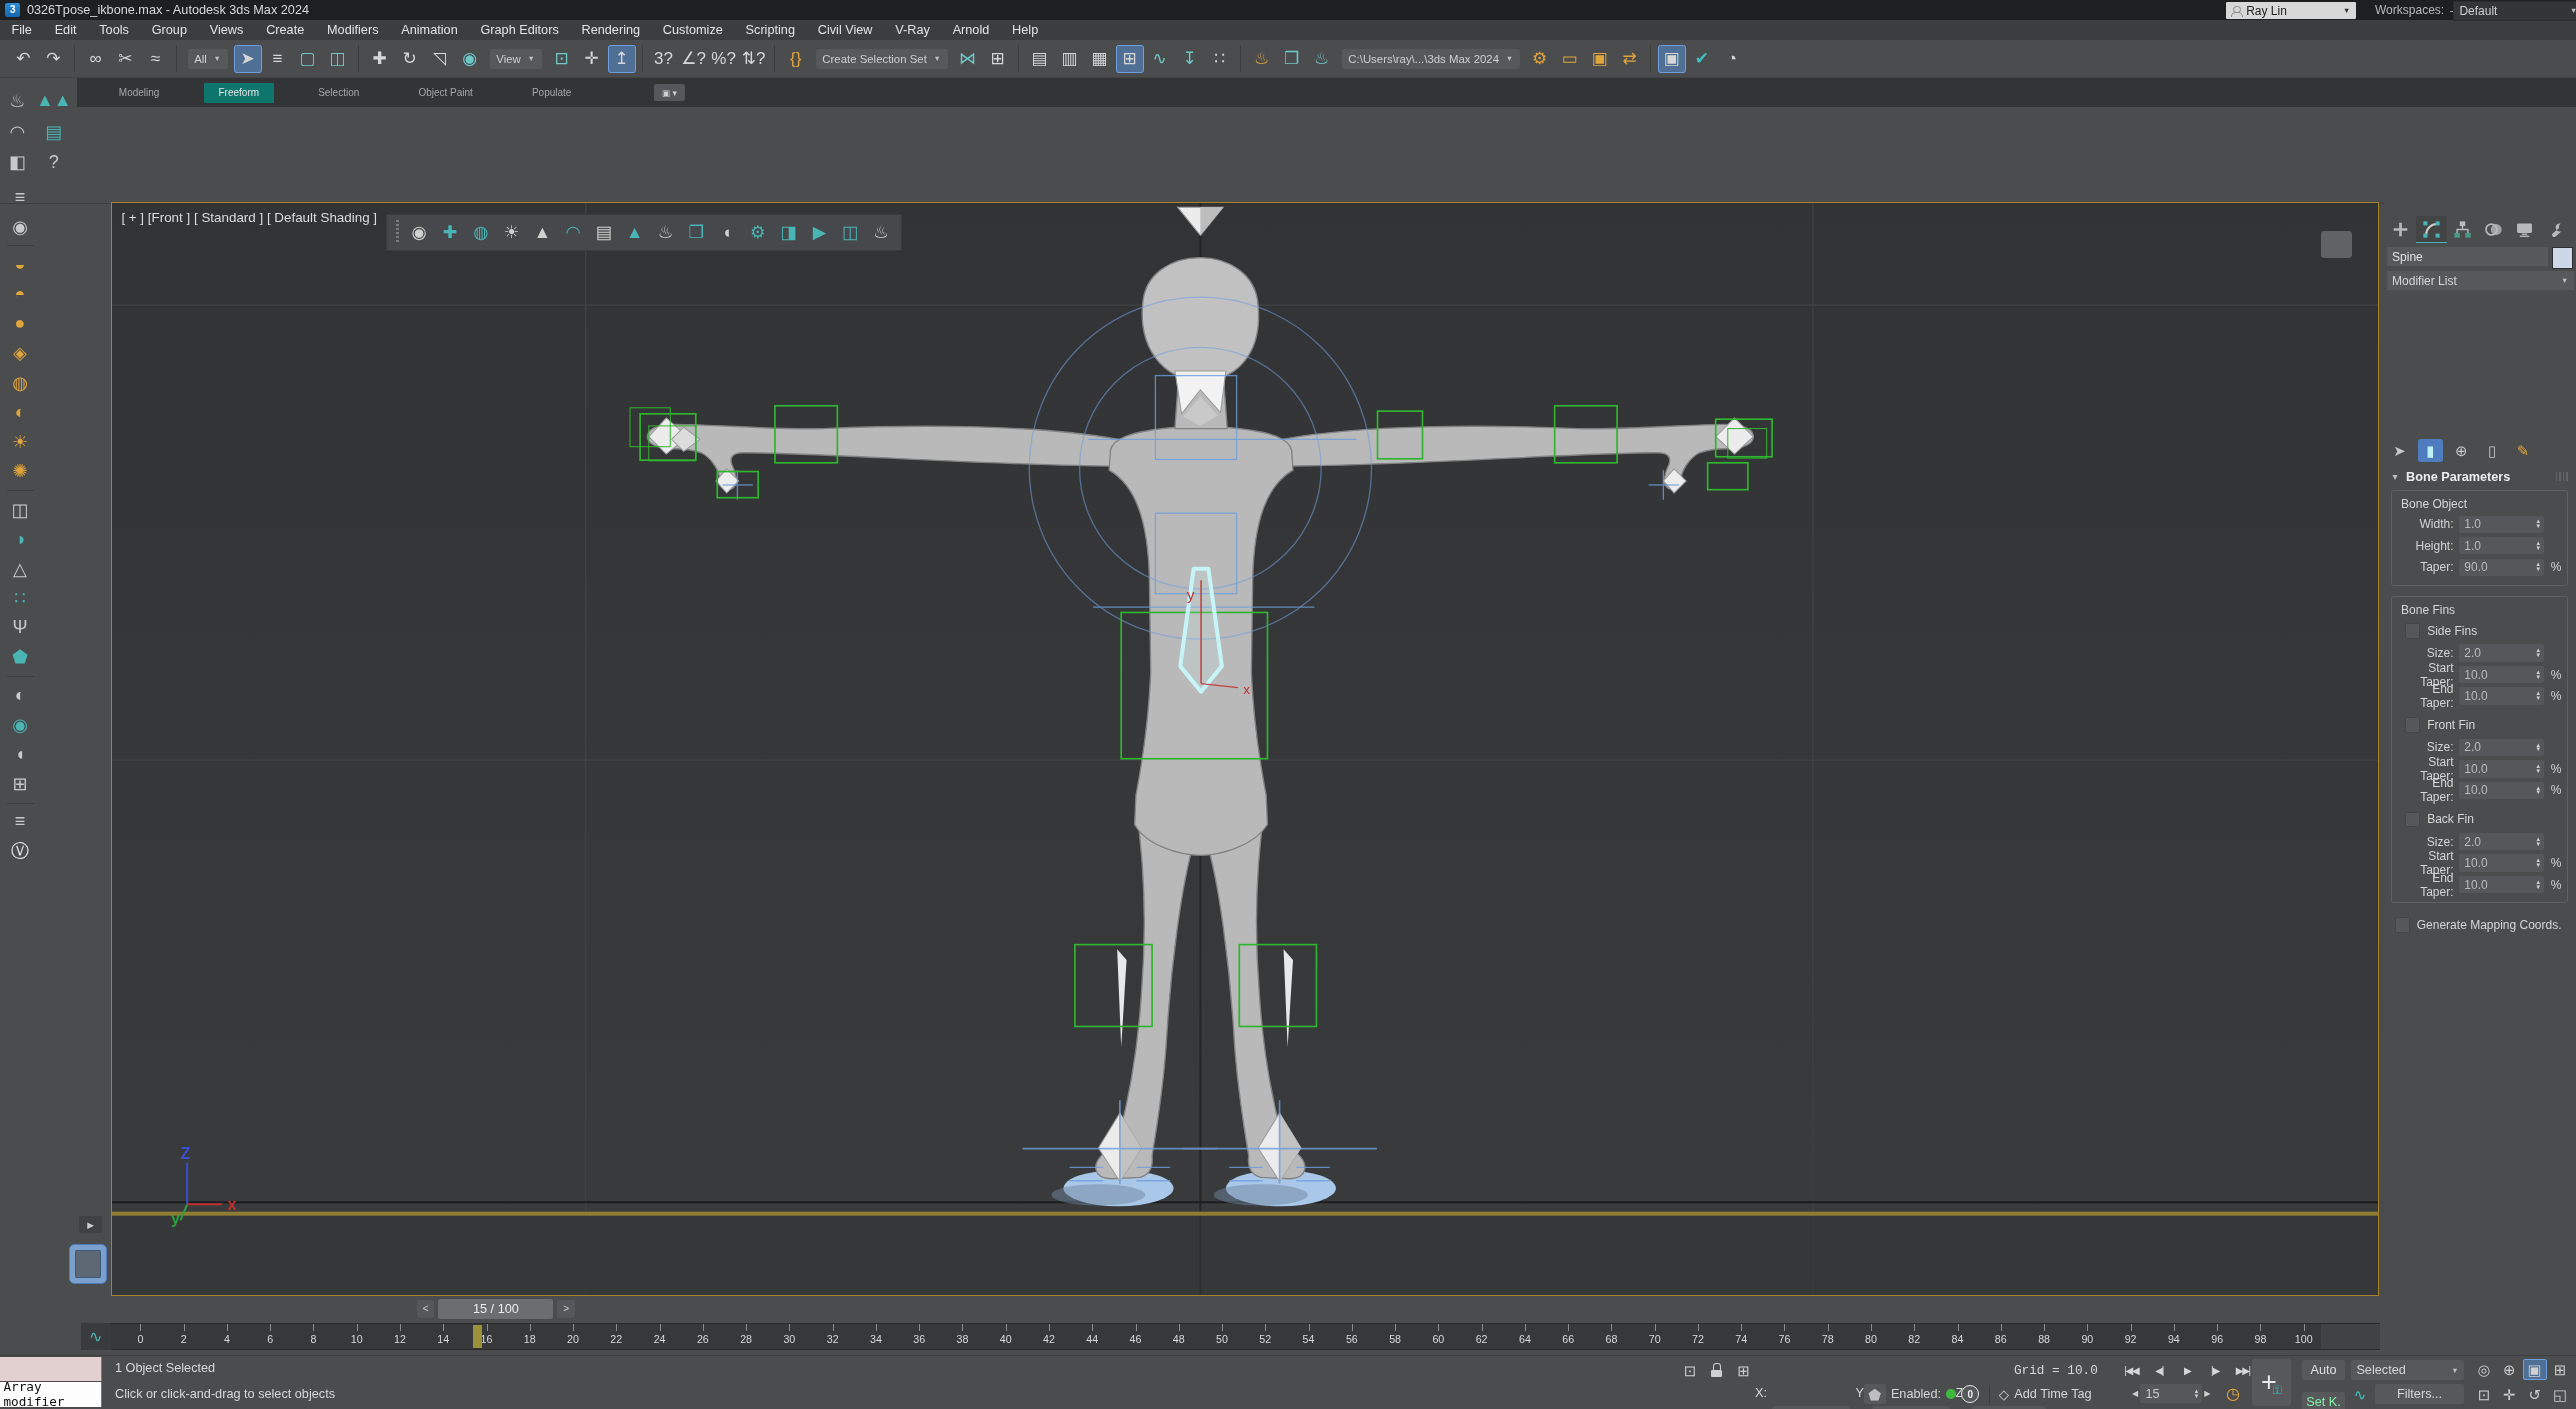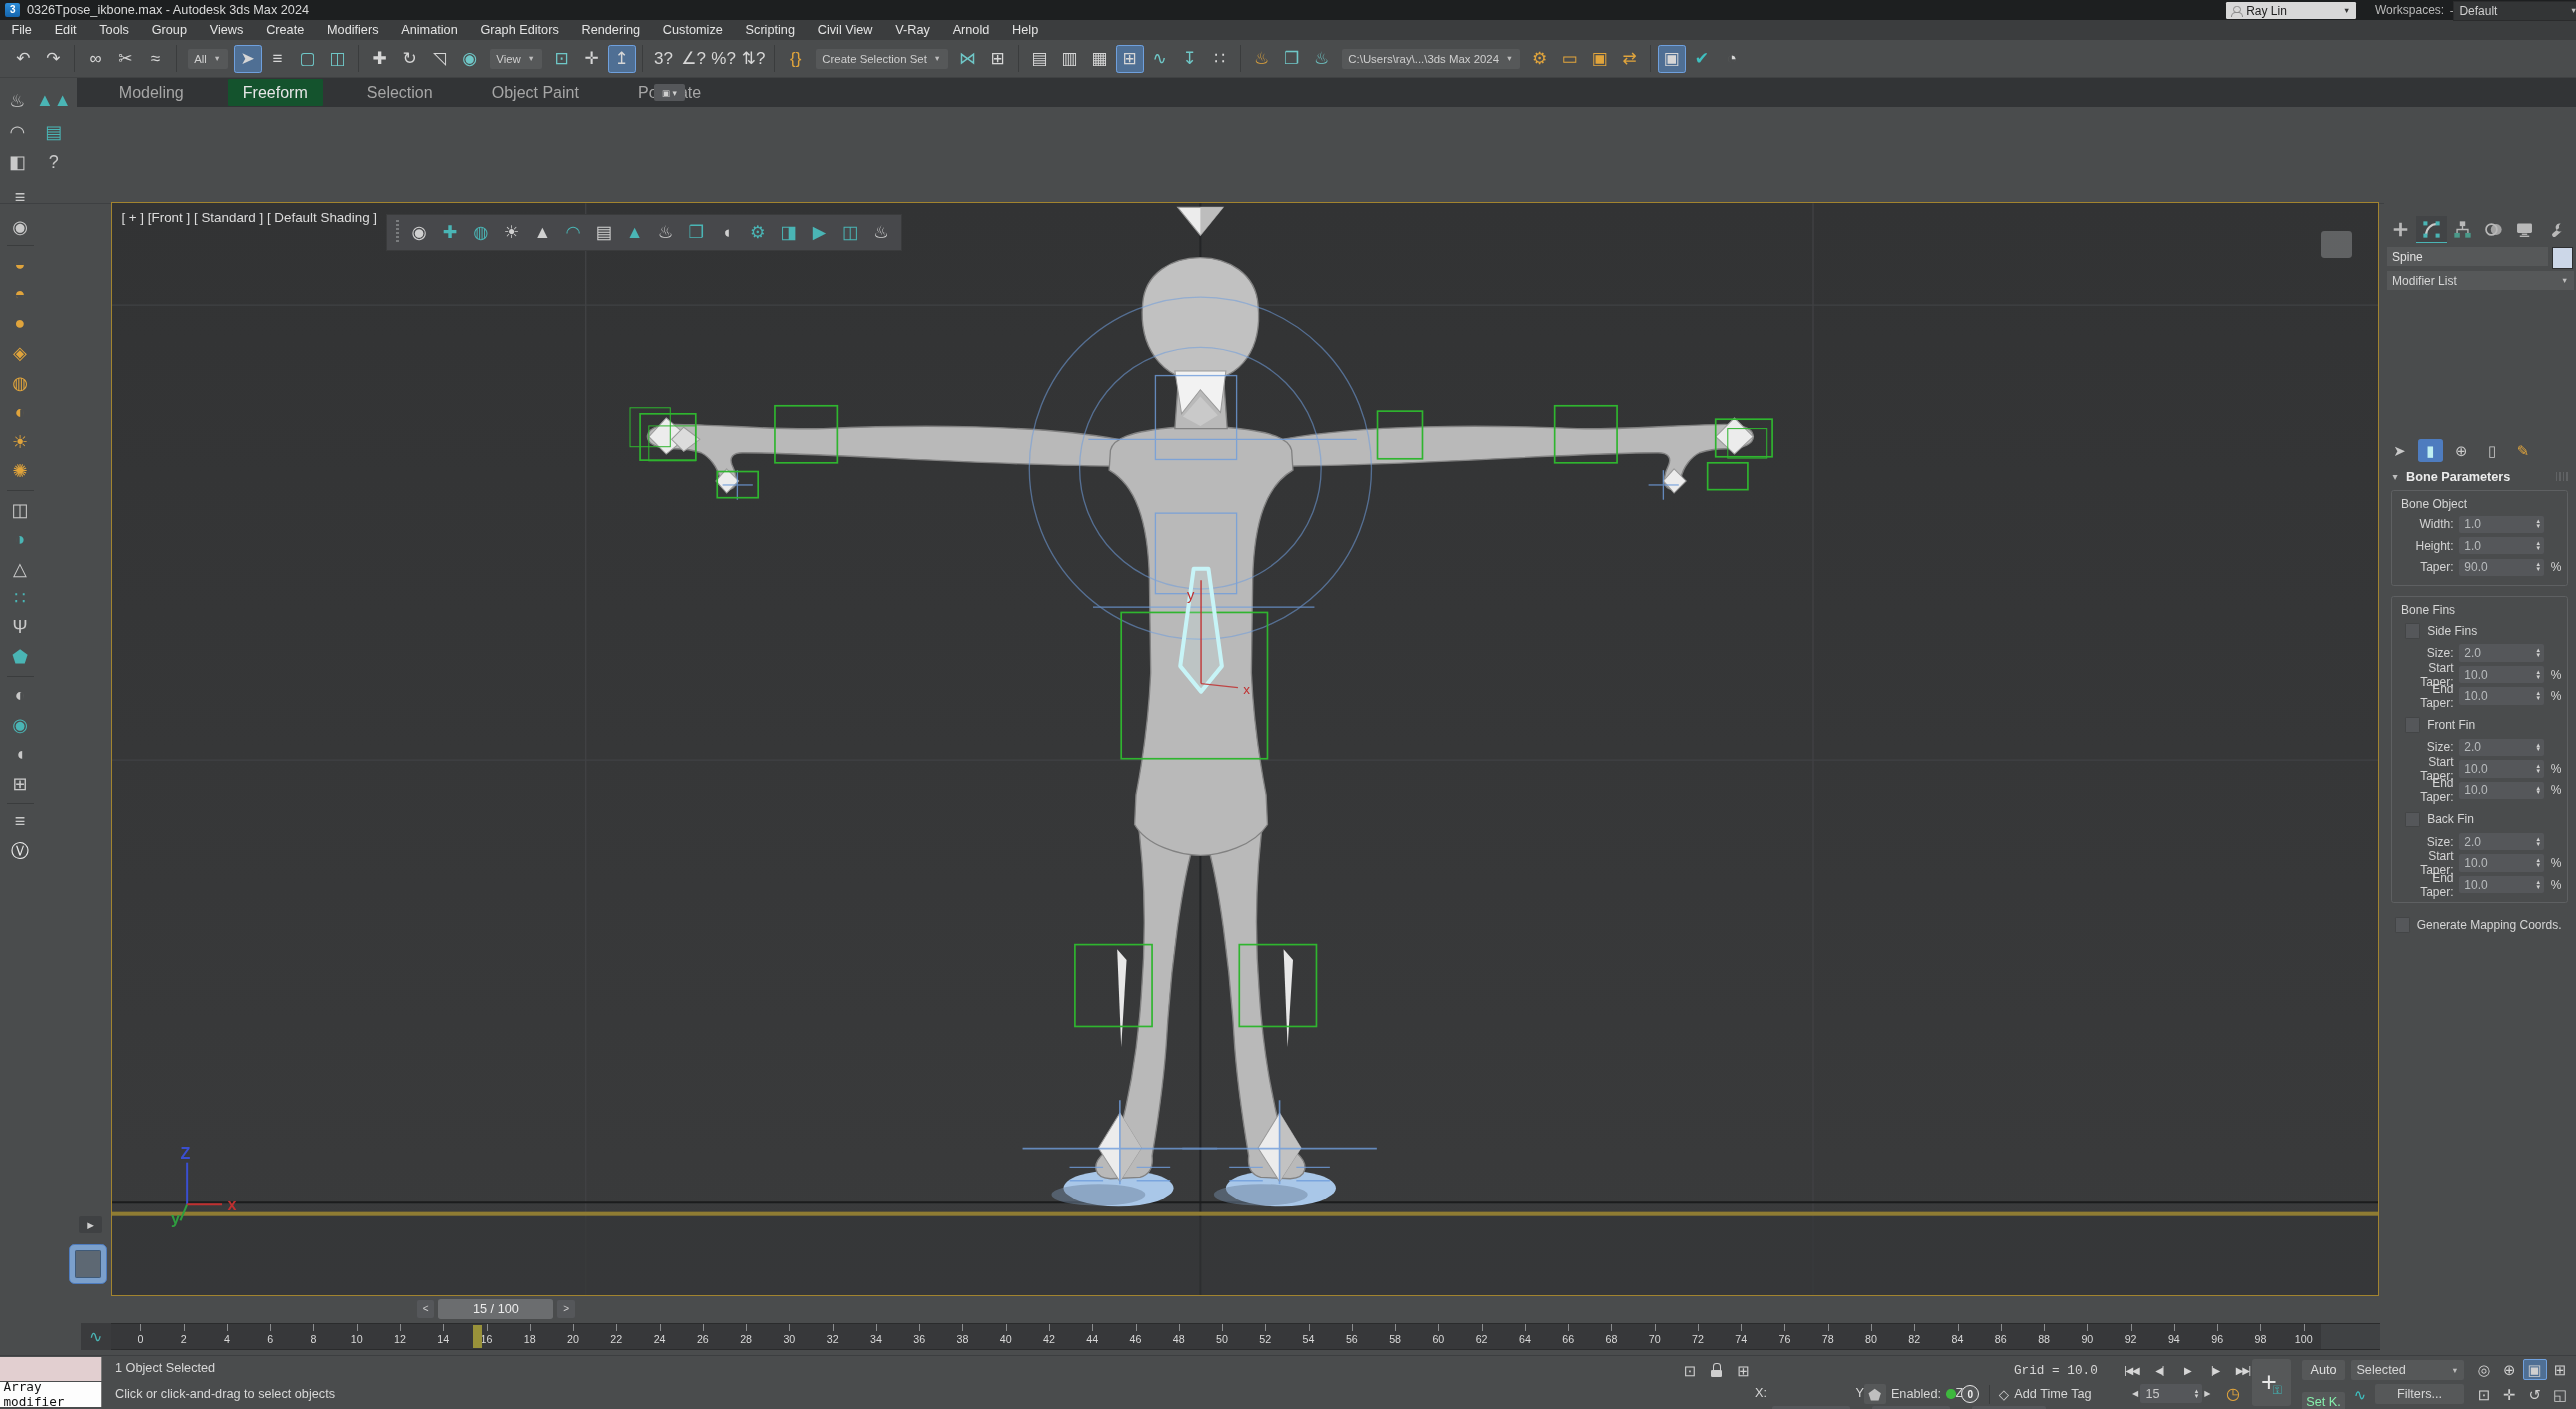--- a/index.html
+++ b/index.html
@@ -34,22 +34,22 @@
        color:#d6d6d6;font-size:17px;flex:0 0 auto;}
   .tbi .glyph{pointer-events:none;}
   .tbi.active{background:#4f6f94;outline:1.3px solid #6fa0dd;outline-offset:-1.3px;}
   .sep{width:0.7px;height:27px;background:#3a3c3d;margin:0 4.7px;flex:0 0 auto;}
   .tb-dd{background:#565859;border-radius:2px;height:20px;padding:0 6.7px;color:#cfcfcf;font-size:11.4px;
          display:flex;align-items:center;gap:6.7px;flex:0 0 auto;margin:0 4px;}
   .dd-arrow{font-size:7.4px;color:#bdbdbd;}
 
   
   #ribbonrow{left:77px;top:78px;width:2499px;height:29.5px;background:#323436;display:flex;align-items:center;gap:29.5px;padding-left:27px;box-sizing:border-box;}
-  .ribtab{font-size:16px;color:#a6a6a6;padding:4.7px 14.8px;border-radius:1.3px;}
-  .ribtab.active{background:#14532d;color:#e6e6e6;}
+  .ribtab{font-size:10px;color:#a6a6a6;padding:4.7px 14.8px;border-radius:1.3px;}
+  .ribtab.active{background:#0f766e;color:#e6e6e6;}
   #ribbonmin{width:31px;height:17.4px;background:#55575a;border-radius:2px;display:flex;align-items:center;justify-content:center;gap:2.7px;color:#cfcfcf;font-size:8.7px;}
   #ribbonbody{left:0;top:107px;width:2576px;height:96px;background:#4a4c4d;border-bottom:0.7px solid #3e4042;}
 
   
   #lefttoolbar{left:0;top:78px;width:77px;height:872px;}
   #lt-top{display:grid;grid-template-columns:35px 35px;gap:1.3px;padding:8px 0 0 2.7px;}
   #lt-main{display:flex;flex-direction:column;align-items:center;width:40px;padding-top:5.4px;}
   .lti{width:29.5px;height:29.5px;display:flex;align-items:center;justify-content:center;font-size:18px;color:#c9c9c9;}
   .lti.sep{width:27px;height:0.7px;background:#3a3c3d;margin:4px 0;}
 

